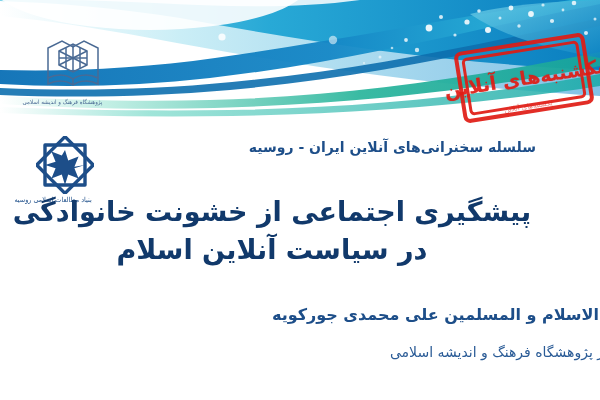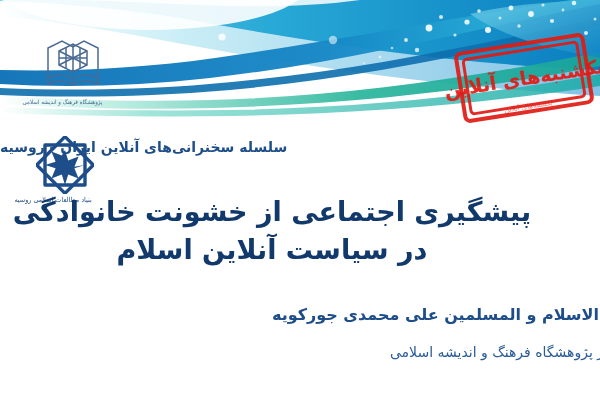--- a/index.html
+++ b/index.html
@@ -112,25 +112,26 @@
     opacity: 0.55;
     white-space: nowrap;
   }
 
   
   .series-line {
     position: absolute;
     top: 139px;
     left: 0;
     width: 520px;
-    text-align: left;
+    text-align: right;
     font-size: 14px;
     font-weight: bold;
     color: #1d4e89;
     white-space: nowrap;
+    padding-left: 16px;
   }
   .title-block {
     position: absolute;
     top: 193px;
     left: 0;
     width: 544px;
     text-align: center;
   }
   .title-line {
     display: block;

